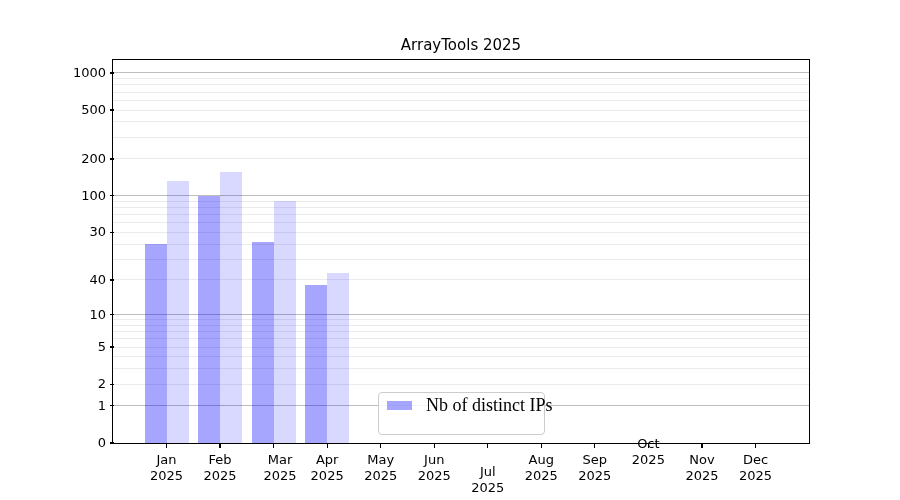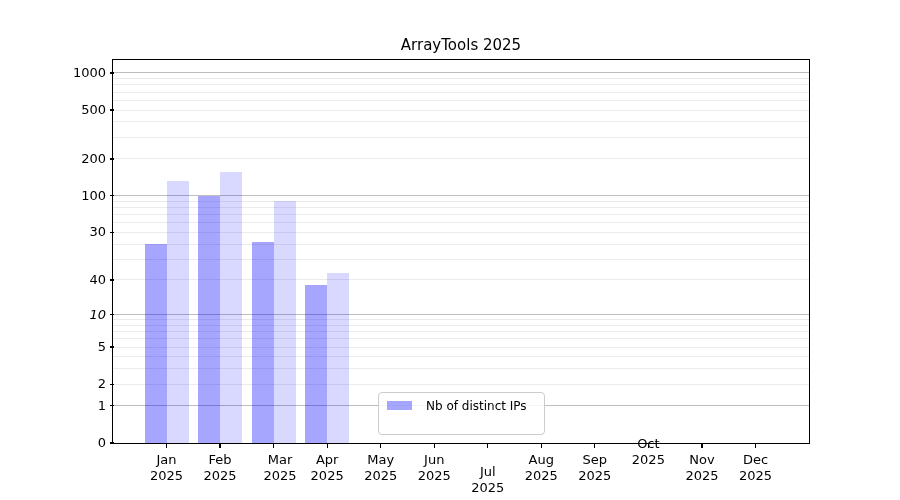--- a/index.html
+++ b/index.html
@@ -35,21 +35,21 @@
     position:absolute; width:64px; text-align:center;
     font-size:13px; line-height:16px;
   }
   .legend {
     position:absolute; left:378px; top:392px; width:167px; height:43px;
     box-sizing:border-box; border:1px solid #cccccc; border-radius:4px;
     background:rgba(255,255,255,0.85); padding-top:4px;
   }
   .legend-row { display:flex; align-items:center; height:17px; padding-left:8px; }
   .legend-swatch { width:25px; height:9px; margin-right:14px; flex:0 0 auto; }
-  .legend-label { font-size:12px; white-space:nowrap; }
+  .legend-label { font-size:18px; white-space:nowrap;font-family:Liberation Serif, serif; }
 </style>
 </head>
 <body>
 
 <div class="figure">
   <div class="chart-title">ArrayTools 2025</div>
 
   <div class="plot-layers">
     <div id="grid-layer">
         <div class="gridline minor" style="top: 323.655px; background: rgb(235, 235, 235);"></div>
@@ -98,21 +98,21 @@
   <div id="y-axis">
       <div class="y-tick-mark" style="left: 109.5px; top: 442.4px;"></div>
       <div class="y-tick-label" style="top: 435px;">0</div>
       <div class="y-tick-mark" style="left: 109.5px; top: 405.273px;"></div>
       <div class="y-tick-label" style="top: 397.873px;">1</div>
       <div class="y-tick-mark" style="left: 109.5px; top: 383.555px;"></div>
       <div class="y-tick-label" style="top: 376.155px;">2</div>
       <div class="y-tick-mark" style="left: 109.5px; top: 346.428px;"></div>
       <div class="y-tick-label" style="top: 339.028px;">5</div>
       <div class="y-tick-mark" style="left: 109.5px; top: 313.962px;"></div>
-      <div class="y-tick-label" style="top: 306.562px; font-style: italic;">10</div>
+      <div class="y-tick-label" style="top: 306.562px;">10</div>
       <div class="y-tick-mark" style="left: 109.5px; top: 279.327px;"></div>
       <div class="y-tick-label" style="top: 271.927px;">40</div>
       <div class="y-tick-mark" style="left: 109.5px; top: 231.8px;"></div>
       <div class="y-tick-label" style="top: 224.4px;">30</div>
       <div class="y-tick-mark" style="left: 109.5px; top: 195.201px;"></div>
       <div class="y-tick-label" style="top: 187.801px;">100</div>
       <div class="y-tick-mark" style="left: 109.5px; top: 158.34px;"></div>
       <div class="y-tick-label" style="top: 150.94px;">200</div>
       <div class="y-tick-mark" style="left: 109.5px; top: 109.421px;"></div>
       <div class="y-tick-label" style="top: 102.021px;">500</div>

